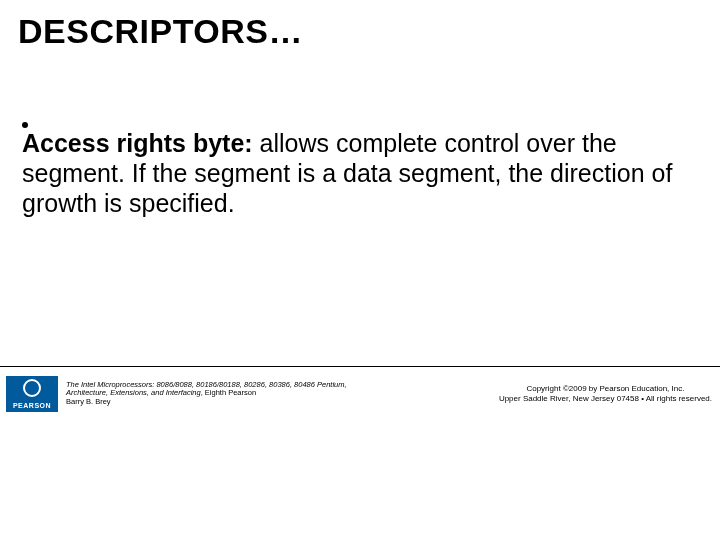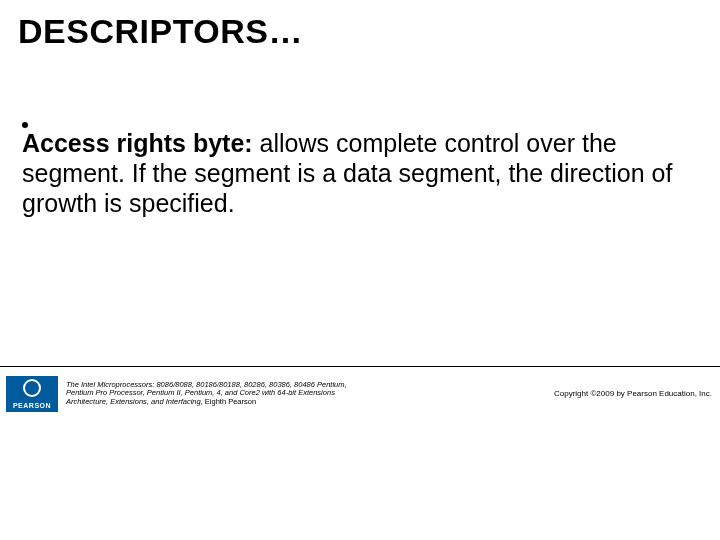--- a/index.html
+++ b/index.html
@@ -126,21 +126,22 @@
     </div>
   </div>
 
   <div class="footer">
     <div class="logo">
       <div class="logo-circle"></div>
       <div class="logo-text">PEARSON</div>
     </div>
     <div class="book-info">
       <div><span class="bt">The Intel Microprocessors: 8086/8088, 80186/80188, 80286, 80386, 80486 Pentium,</span></div>
-      <div><span class="bt">Pentium Pro Processor, Pentium II, Pentium, 4, and Core2 with 64-bit Extensions</span></div>
       <div><span class="bt">Architecture, Extensions, and Interfacing</span><span class="pl">, Eighth Pearson</span></div>
+      <div><span class="pl">Barry B. Brey</span></div>
     </div>
     <div class="copyright">
       <div>Copyright ©2009 by Pearson Education, Inc.</div>
+      <div>Upper Saddle River, New Jersey 07458 • All rights reserved.</div>
     </div>
   </div>
 
 </div>
 
 </body></html>

